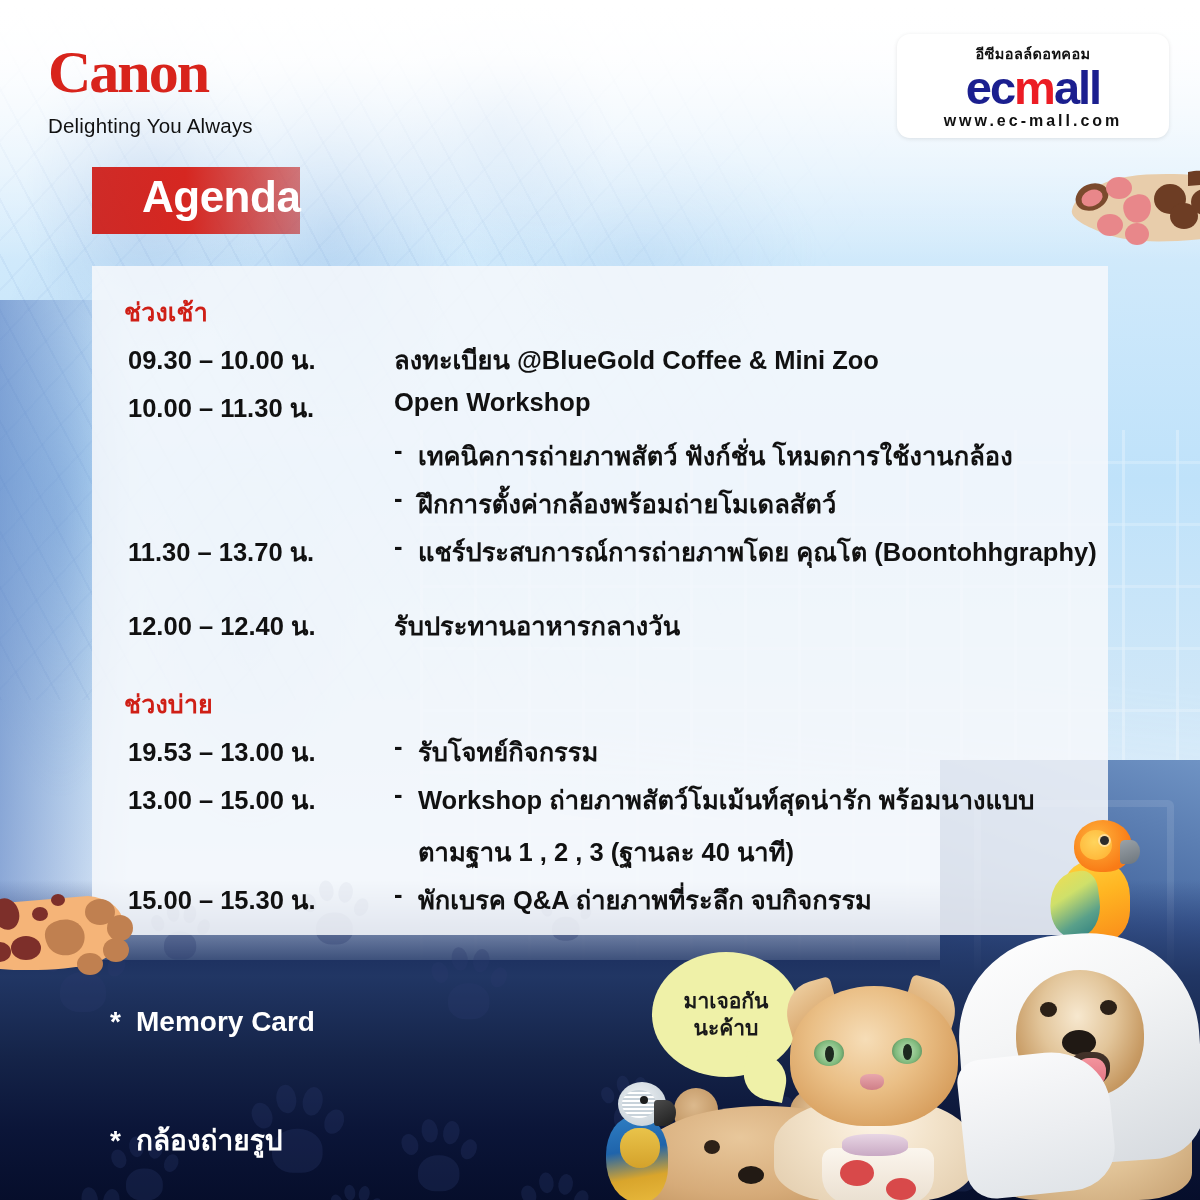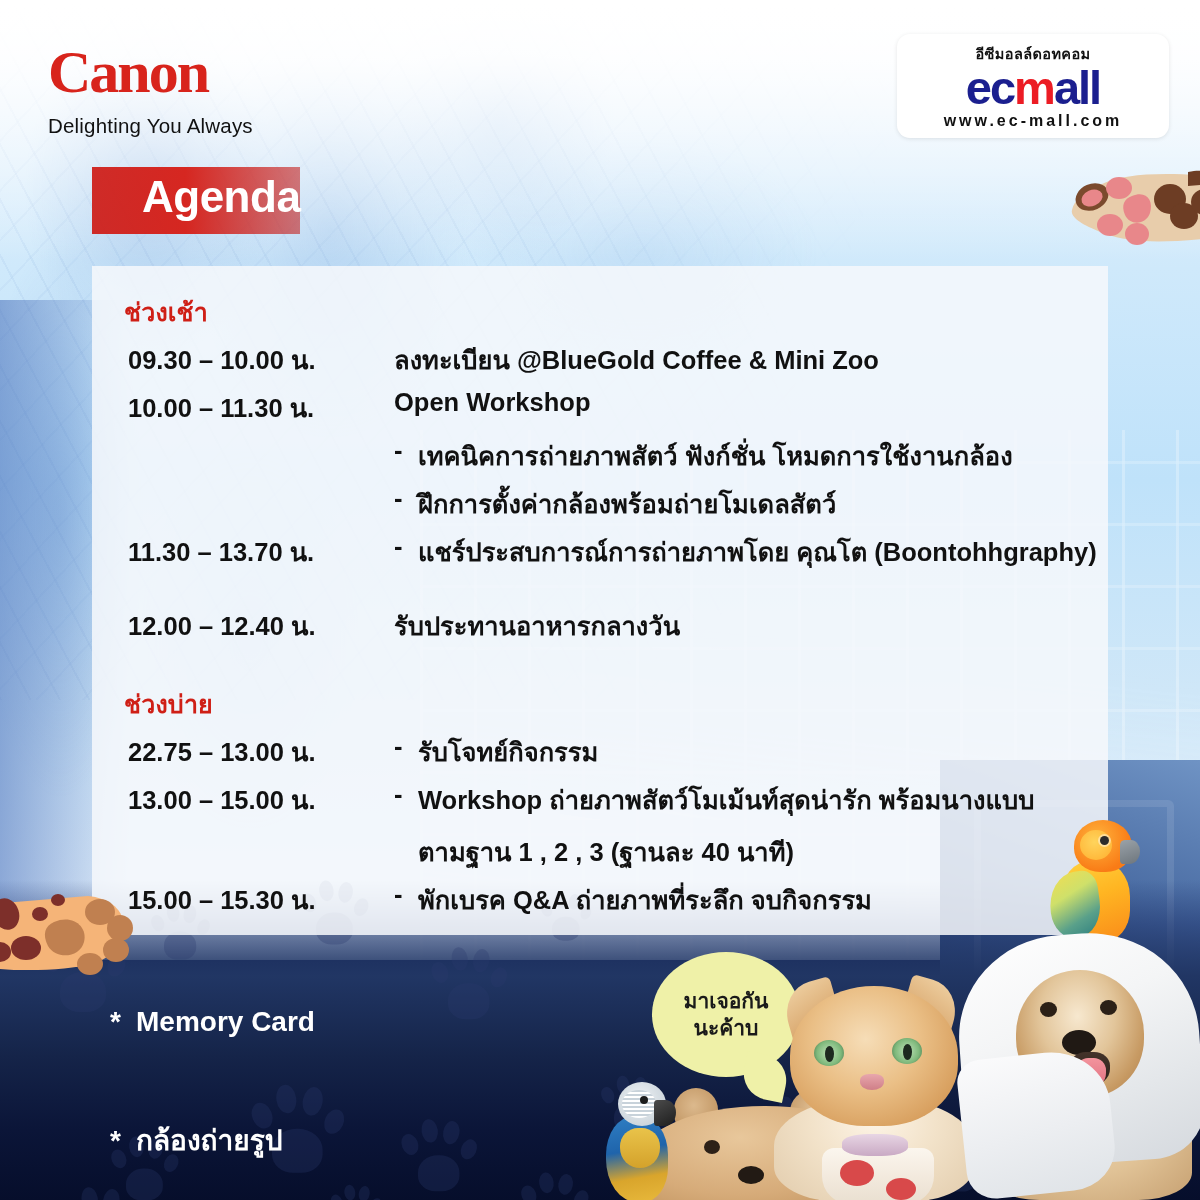--- a/index.html
+++ b/index.html
@@ -442,21 +442,21 @@
           <div class="time">11.30 – 13.70 น.</div>
           <div class="dash">-</div>
           <div class="desc withdash">แชร์ประสบการณ์การถ่ายภาพโดย คุณโต (Boontohhgraphy)</div>
         </div>
         <div class="row" style="top: 340px;">
           <div class="time">12.00 – 12.40 น.</div>
           <div class="desc nodash">รับประทานอาหารกลางวัน</div>
         </div>
         <div class="sec-head" style="top: 418px; color: rgb(207, 31, 22);">ช่วงบ่าย</div>
         <div class="row" style="top: 466px;">
-          <div class="time">22.75 – 13.00 น.</div>
+          <div class="time">19.53 – 13.00 น.</div>
           <div class="dash">-</div>
           <div class="desc withdash">รับโจทย์กิจกรรม</div>
         </div>
         <div class="row" style="top: 514px;">
           <div class="time">13.00 – 15.00 น.</div>
           <div class="dash">-</div>
           <div class="desc withdash">Workshop ถ่ายภาพสัตว์โมเม้นท์สุดน่ารัก พร้อมนางแบบ</div>
         </div>
         <div class="row" style="top: 566px;">
           <div class="time"></div>

